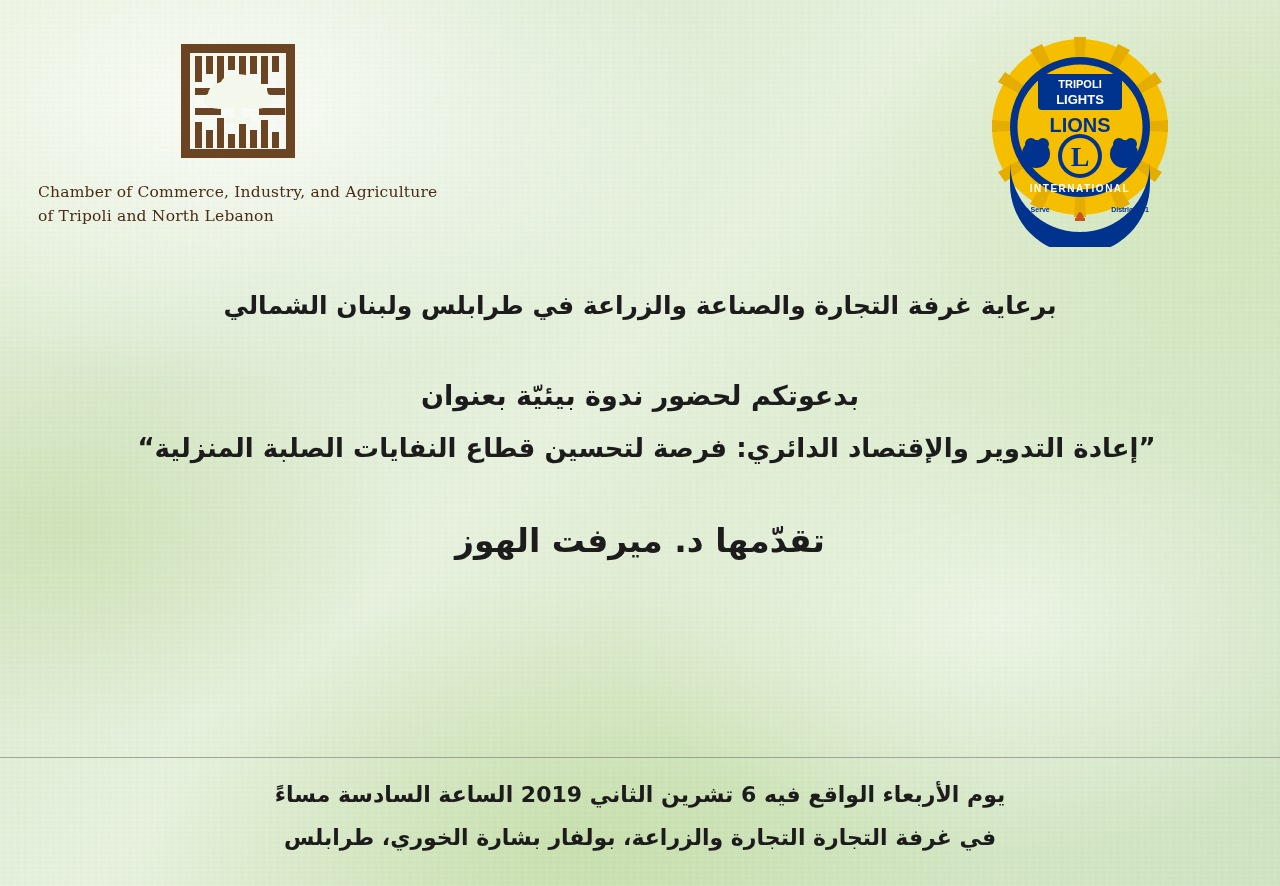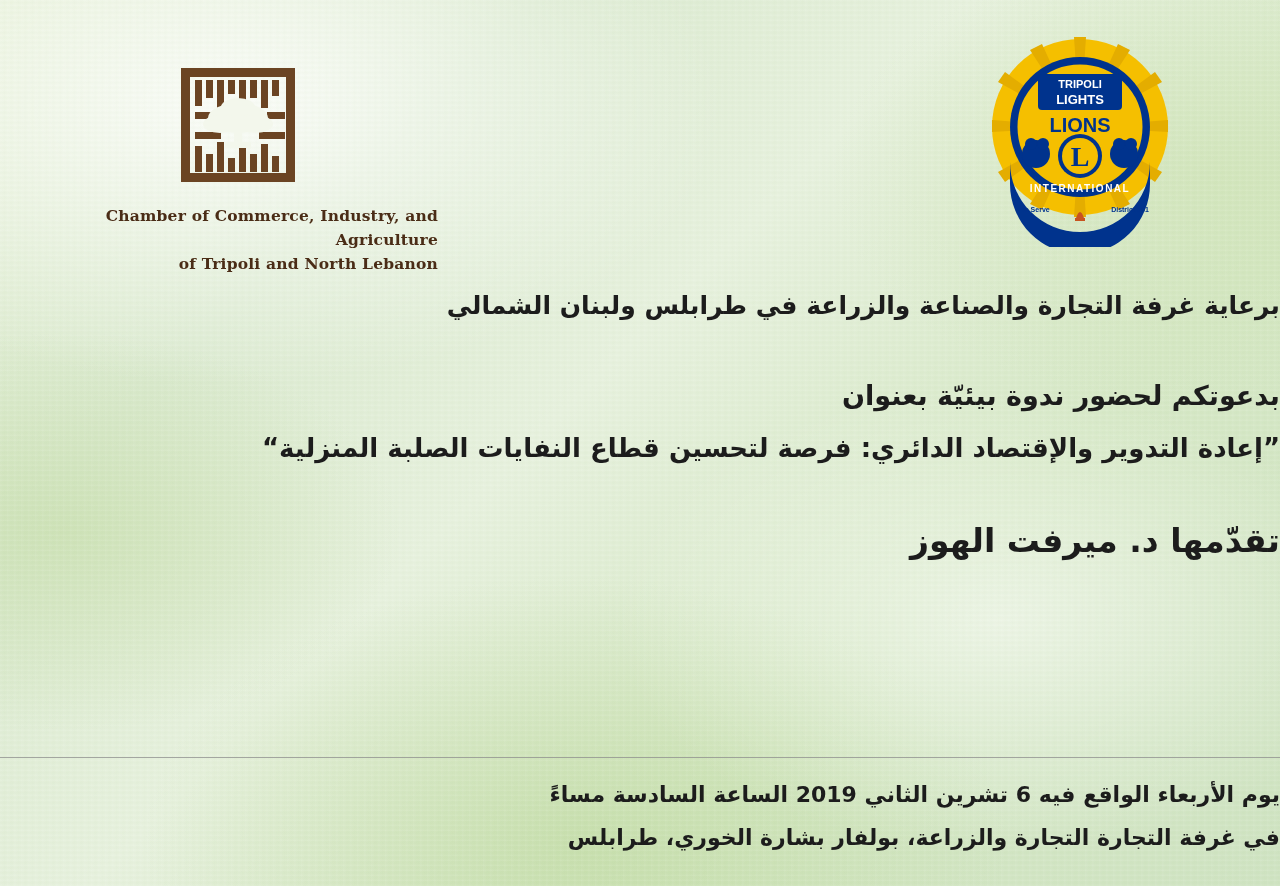--- a/index.html
+++ b/index.html
@@ -37,24 +37,23 @@
     opacity: 0.35;
     background-image:
       repeating-linear-gradient(0deg, rgba(255,255,255,0.25) 0px, rgba(255,255,255,0.0) 2px, rgba(160,190,130,0.10) 3px, rgba(255,255,255,0.0) 5px),
       repeating-linear-gradient(90deg, rgba(255,255,255,0.18) 0px, rgba(255,255,255,0.0) 3px, rgba(160,190,130,0.07) 4px, rgba(255,255,255,0.0) 7px);
   }
 
   
   #ccia-block {
     position: absolute;
     left: 38px;
-    top: 60px;
+    top: 36px;
     width: 400px;
-    text-align: right;
-    font-weight: bold;
+    text-align: left;
   }
   #ccia-emblem {
     width: 130px;
     height: 130px;
     margin: 0 auto 14px auto;
     position: relative;
   }
   #ccia-caption {
     font-family: "DejaVu Serif", serif;
     font-size: 15.5px;
@@ -72,21 +71,21 @@
     height: 215px;
   }
 
   
   #body-text {
     position: absolute;
     left: 0;
     right: 0;
     top: 288px;
     direction: rtl;
-    text-align: right;
+    text-align: center;
     color: #1c1c1c;
     font-family: "DejaVu Sans", sans-serif;
   }
   .line {
     margin: 0;
     padding: 0;
   }
   #line-patronage {
     font-size: 25px;
     font-weight: 700;
@@ -124,21 +123,21 @@
     height: 1px;
     background: #8d8d8d;
     opacity: 0.75;
   }
   #footer {
     position: absolute;
     left: 0;
     right: 0;
     top: 782px;
     direction: rtl;
-    text-align: right;
+    text-align: center;
     color: #1c1c1c;
   }
   #footer-datetime {
     font-size: 22px;
     font-weight: 700;
     margin-bottom: 18px;
   }
   #footer-venue {
     font-size: 22px;
     font-weight: 700;

